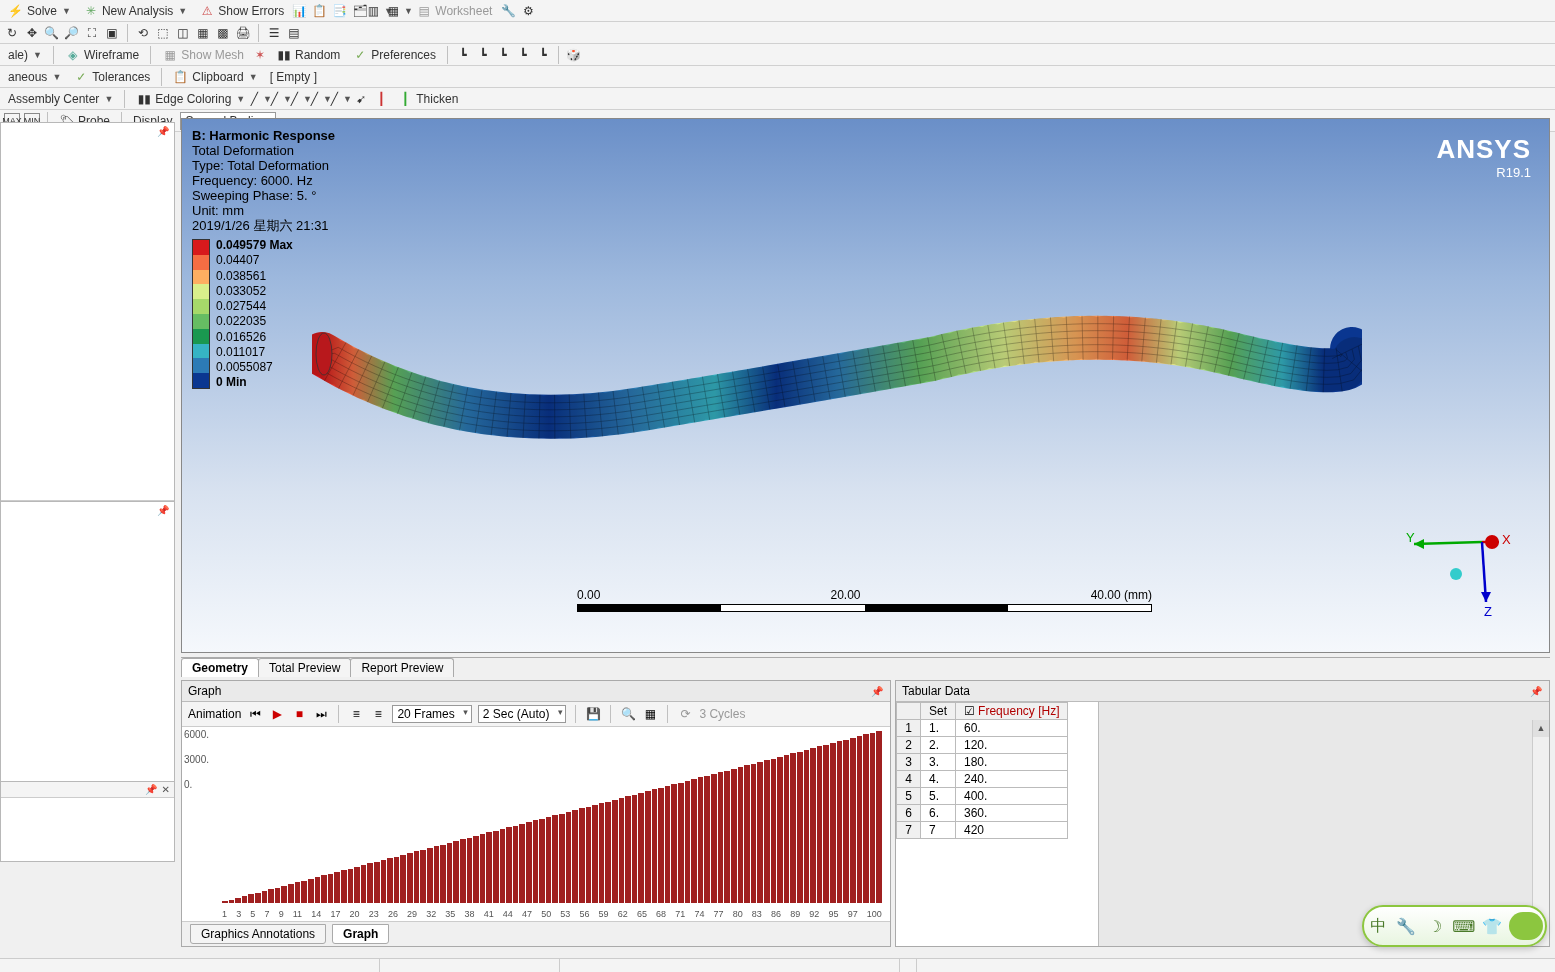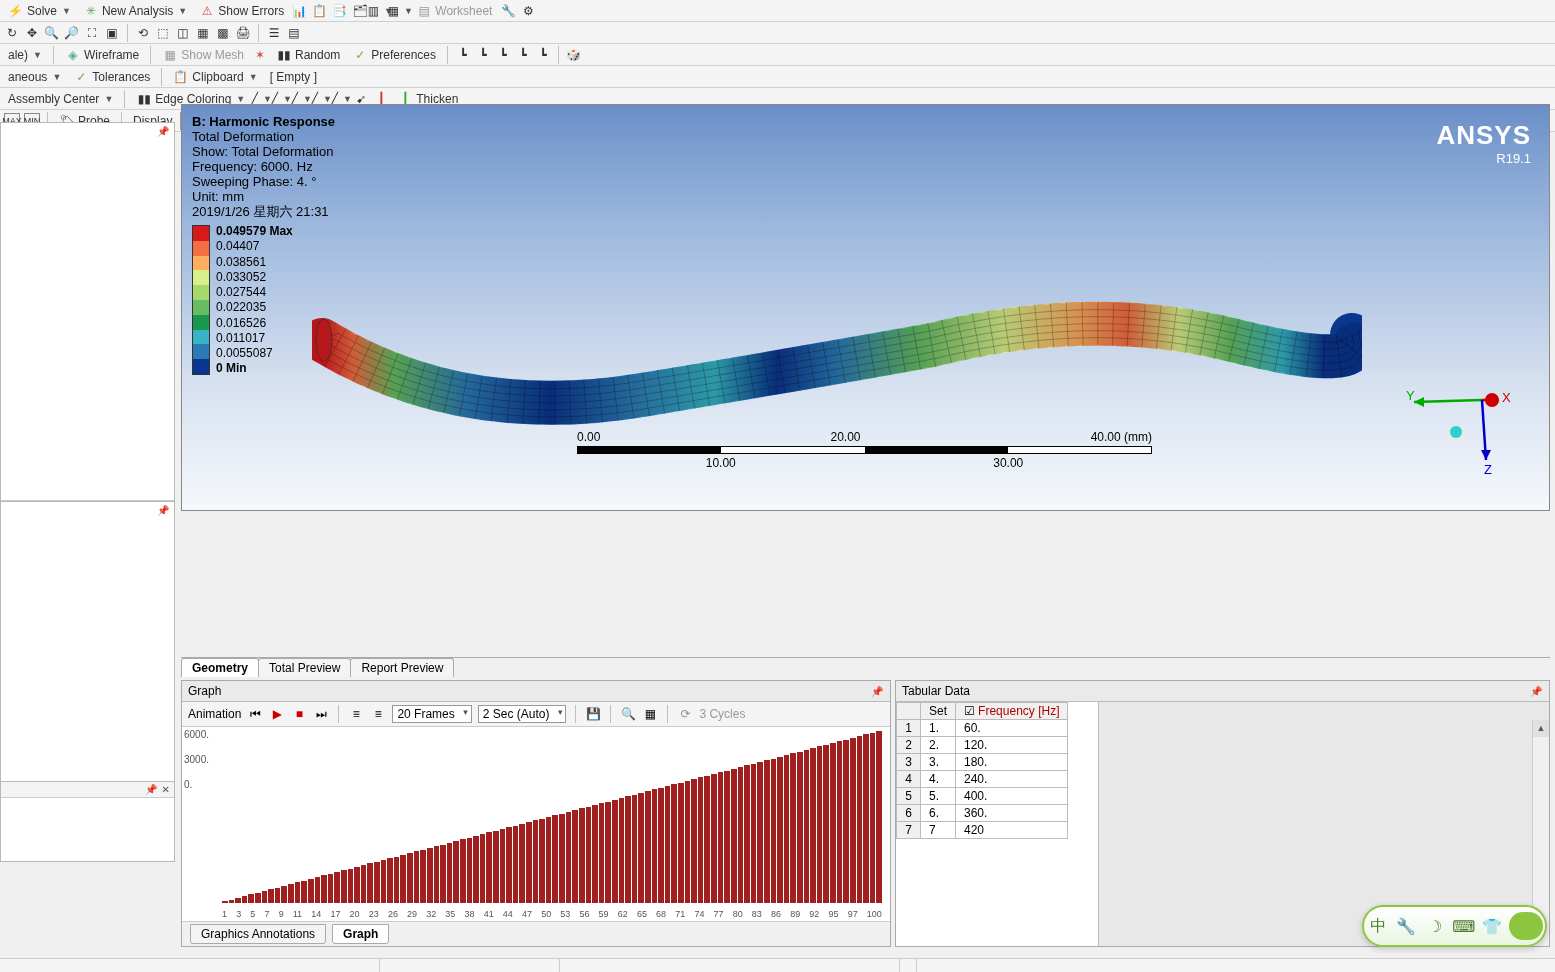--- a/index.html
+++ b/index.html
@@ -14,21 +14,21 @@
 
 
 .left-panel { position: absolute; left: 0; top: 122px; width: 175px; bottom: 110px; background: #fff; border: 1px solid #b8b8b8; display: flex; flex-direction: column; }
 .left-scroll { flex: 1; overflow-y: scroll; border-bottom: 1px solid #ccc; }
 .panel-pin { position: absolute; right: 4px; top: 3px; font-size: 10px; color: #555; }
 .left-mid { height: 280px; border-top: 1px solid #b8b8b8; position: relative; overflow-y: scroll; }
 .left-bottom { height: 80px; border-top: 1px solid #b8b8b8; position: relative; }
 .left-bottom .hdr { background: #f4f4f4; border-bottom: 1px solid #ccc; padding: 2px 4px; display: flex; justify-content: flex-end; gap: 4px; font-size: 10px; color: #555; }
 
 
-.viewport { position: absolute; left: 181px; top: 104px; right: 5px; height: 407px; background: linear-gradient(to bottom, #6a8fc8 0%, #9db8dd 30%, #d8e2f0 70%, #f5f8fc 100%); border: 1px solid #888; overflow: hidden; }
+.viewport { position: absolute; left: 181px; top: 118px; right: 5px; height: 535px; background: linear-gradient(to bottom, #6a8fc8 0%, #9db8dd 30%, #d8e2f0 70%, #f5f8fc 100%); border: 1px solid #888; overflow: hidden; }
 .result-info { position: absolute; left: 10px; top: 10px; color: #000; font-size: 13px; line-height: 1.15; }
 .result-title { font-weight: bold; }
 .ansys-logo { position: absolute; right: 18px; top: 15px; text-align: right; color: #fff; }
 .ansys-logo .big { font-size: 26px; font-weight: bold; letter-spacing: 1px; }
 .ansys-logo .ver { font-size: 13px; }
 
 .legend { position: absolute; left: 10px; top: 120px; display: flex; gap: 6px; align-items: flex-start; }
 .legend-bar { width: 18px; height: 150px; display: flex; flex-direction: column; border: 1px solid #333; }
 .legend-seg { flex: 1; }
 .legend-labels { display: flex; flex-direction: column; justify-content: space-between; height: 150px; font-size: 12px; line-height: 1.05; }
@@ -246,23 +246,23 @@
         <span>📌</span>
         <span>✕</span>
       </div>
   </div>
 </div>
 
 <div class="viewport">
   <div class="result-info">
     <div class="result-title">B: Harmonic Response</div>
     <div>Total Deformation</div>
-    <div>Show: Total Deformation</div>
+    <div>Type: Total Deformation</div>
     <div>Frequency: 6000. Hz</div>
-    <div>Sweeping Phase: 4. °</div>
+    <div>Sweeping Phase: 5. °</div>
     <div>Unit: mm</div>
     <div>2019/1/26 星期六 21:31</div>
   </div>
   <div class="ansys-logo">
     <div class="big">ANSYS</div>
     <div class="ver">R19.1</div>
   </div>
 
   <div class="legend">
     <div class="legend-bar" id="legend-bar">
@@ -402,24 +402,20 @@
       <span>0.00</span>
       <span>20.00</span>
       <span>40.00 (mm)</span>
     </div>
     <div class="ruler-bar">
         <div></div>
         <div></div>
         <div></div>
         <div></div>
       </div>
-    <div class="ruler-bot">
-      <span>10.00</span>
-      <span>30.00</span>
-    </div>
   </div>
 
   <div class="triad">
     <svg width="110" height="95">
       <line x1="78" y1="20" x2="10" y2="22" stroke="#0a0" stroke-width="2.5"></line>
       <polygon points="10,22 20,17 20,27" fill="#0a0"></polygon>
       <text x="2" y="20" fill="#0a0" font-size="13">Y</text>
       <line x1="78" y1="20" x2="95" y2="20" stroke="#c00" stroke-width="2.5"></line>
       <circle cx="88" cy="20" r="7" fill="#c00"></circle>
       <text x="98" y="22" fill="#c00" font-size="13">X</text>

